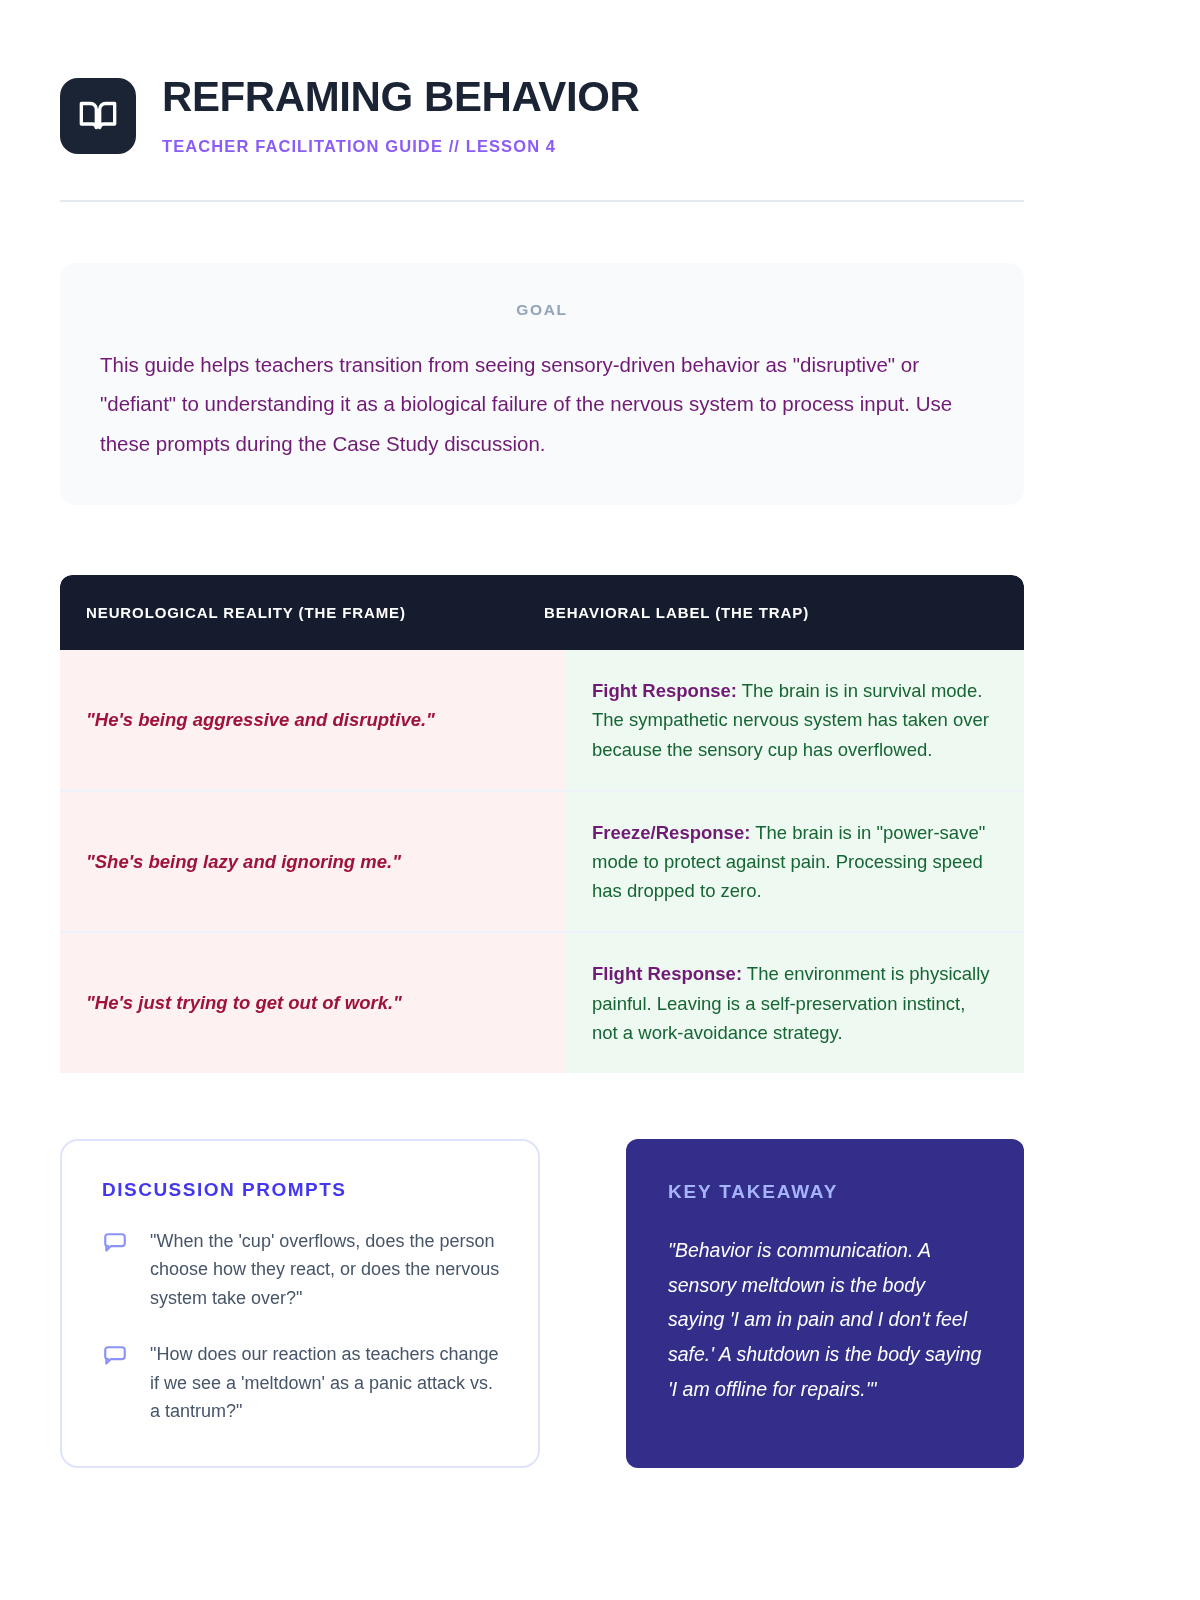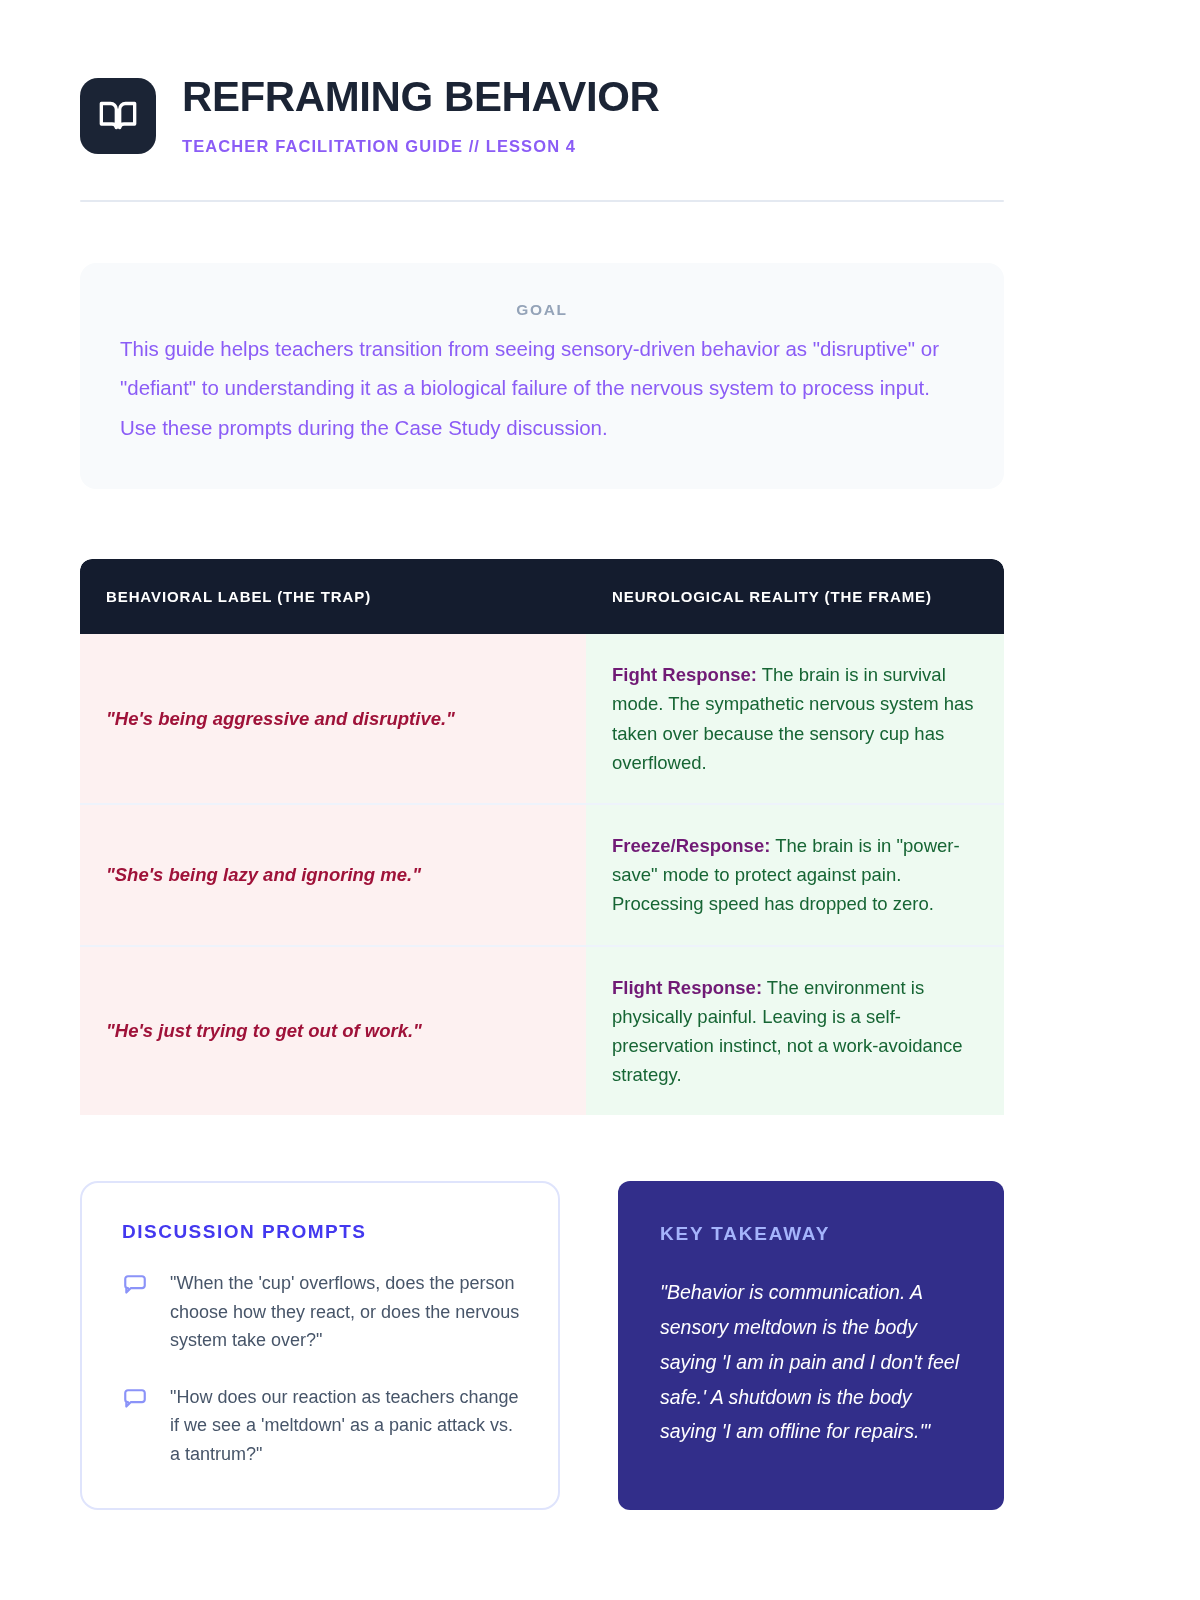--- a/index.html
+++ b/index.html
@@ -14,21 +14,21 @@
   body {
     font-family: "Liberation Sans", "DejaVu Sans", sans-serif;
     color: #1e293b;
     -webkit-font-smoothing: antialiased;
   }
 
   .page {
     position: relative;
     width: 1084px;
     height: 1600px;
-    padding: 0 80px;
+    padding: 0 60px;
   }
 
   
   .header {
     display: flex;
     align-items: center;
     gap: 26px;
     padding-top: 76px;
   }
 
@@ -84,24 +84,24 @@
   .eyebrow {
     font-size: 15.5px;
     font-weight: 700;
     letter-spacing: 1.7px;
     color: #94a3b8;
     text-transform: uppercase;
     text-align: center;
   }
 
   .goal-text {
-    margin-top: 10px;
+    margin-top: 26px;
     font-size: 20.5px;
     line-height: 1.92;
-    color: #8b5cf6;
+    color: #701a75;
     max-width: 900px;
   }
 
   
   .reframe-table {
     margin-top: 70px;
     width: 100%;
     border-radius: 12px 12px 0 0;
     overflow: hidden;
   }
@@ -153,21 +153,21 @@
     line-height: 1.58;
     color: #166534;
   }
 
   .frame-text .lead { font-weight: 700; color: #701a75; }
 
   
   .bottom-grid {
     margin-top: 66px;
     display: flex;
-    gap: 58px;
+    gap: 86px;
     align-items: stretch;
   }
 
   .prompts-card {
     flex: 0 0 480px;
     background: #ffffff;
     border: 2px solid #dfe4fc;
     border-radius: 18px;
     padding: 38px 36px 40px 40px;
   }
@@ -236,22 +236,22 @@
   <div class="header-rule"></div>
 
   <div class="goal-card">
     <div class="eyebrow">GOAL</div>
     <p class="goal-text">This guide helps teachers transition from seeing sensory-driven behavior as "disruptive" or "defiant" to understanding it as a biological failure of the nervous system to process input. Use these prompts during the Case Study discussion.</p>
   </div>
 
   <div class="reframe-table">
 
     <div class="table-head">
+      <div class="th col-right">NEUROLOGICAL REALITY (THE FRAME)</div>
       <div class="th col-left">BEHAVIORAL LABEL (THE TRAP)</div>
-      <div class="th col-right">NEUROLOGICAL REALITY (THE FRAME)</div>
     </div>
 
     <div class="table-row">
       <div class="cell cell-label">
         <span class="label-text">"He's being aggressive and disruptive."</span>
       </div>
       <div class="cell cell-frame">
         <span class="frame-text"><b class="lead">Fight Response:</b><span> The brain is in survival mode. The sympathetic nervous system has taken over because the sensory cup has overflowed.</span></span>
       </div>
     </div>

